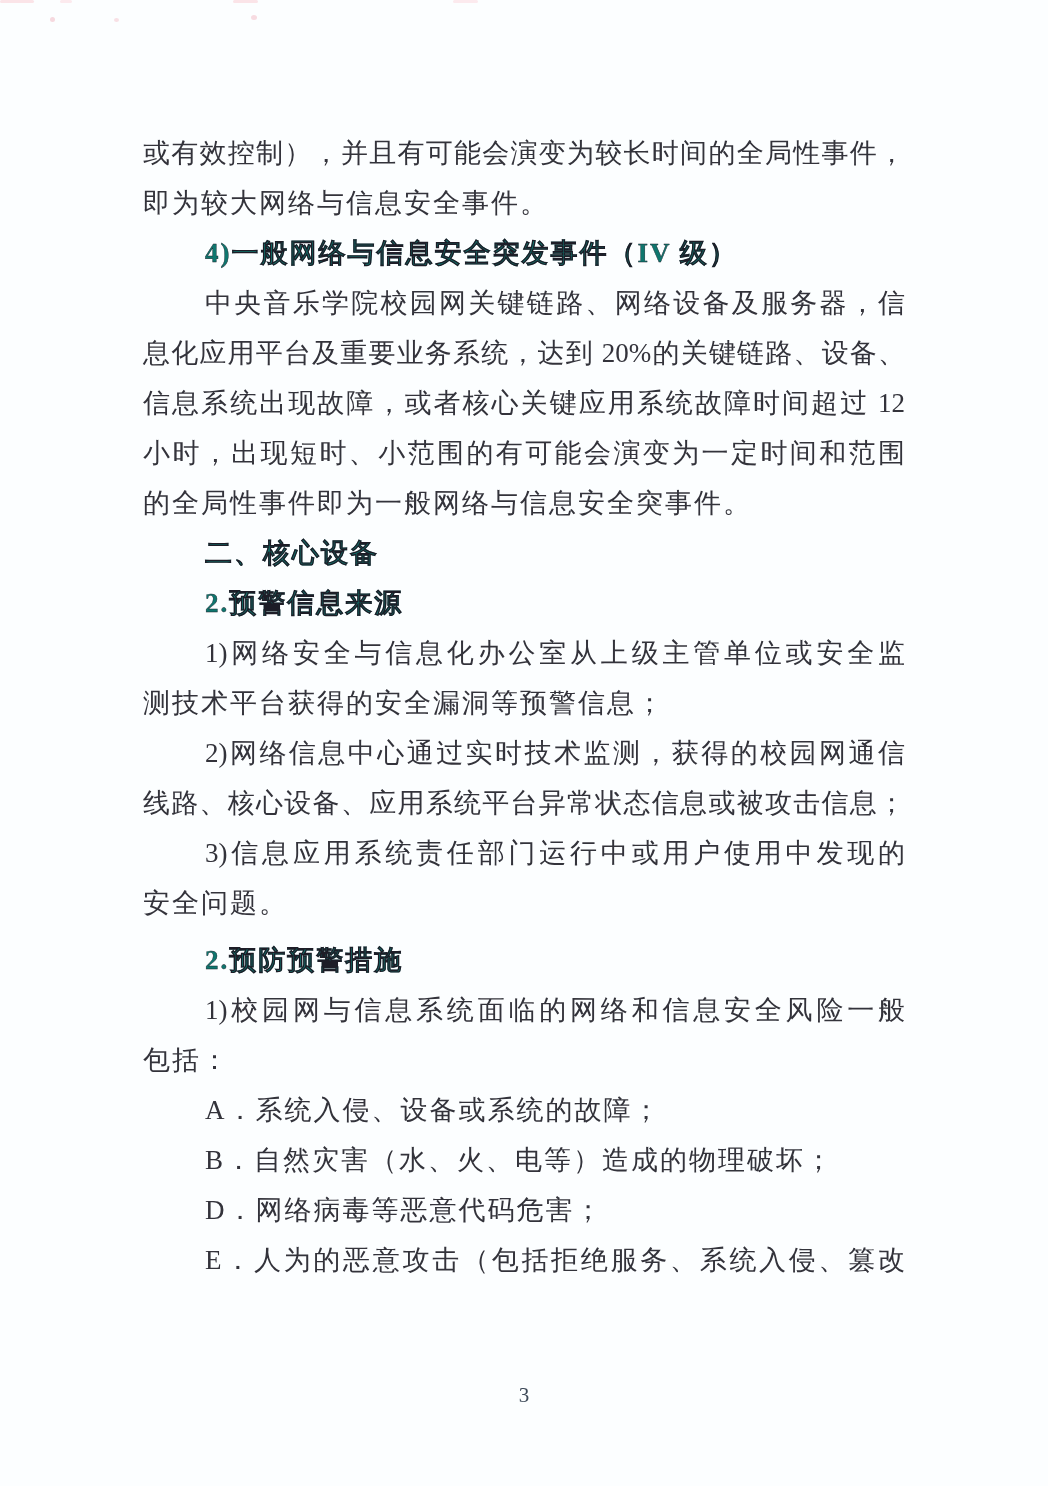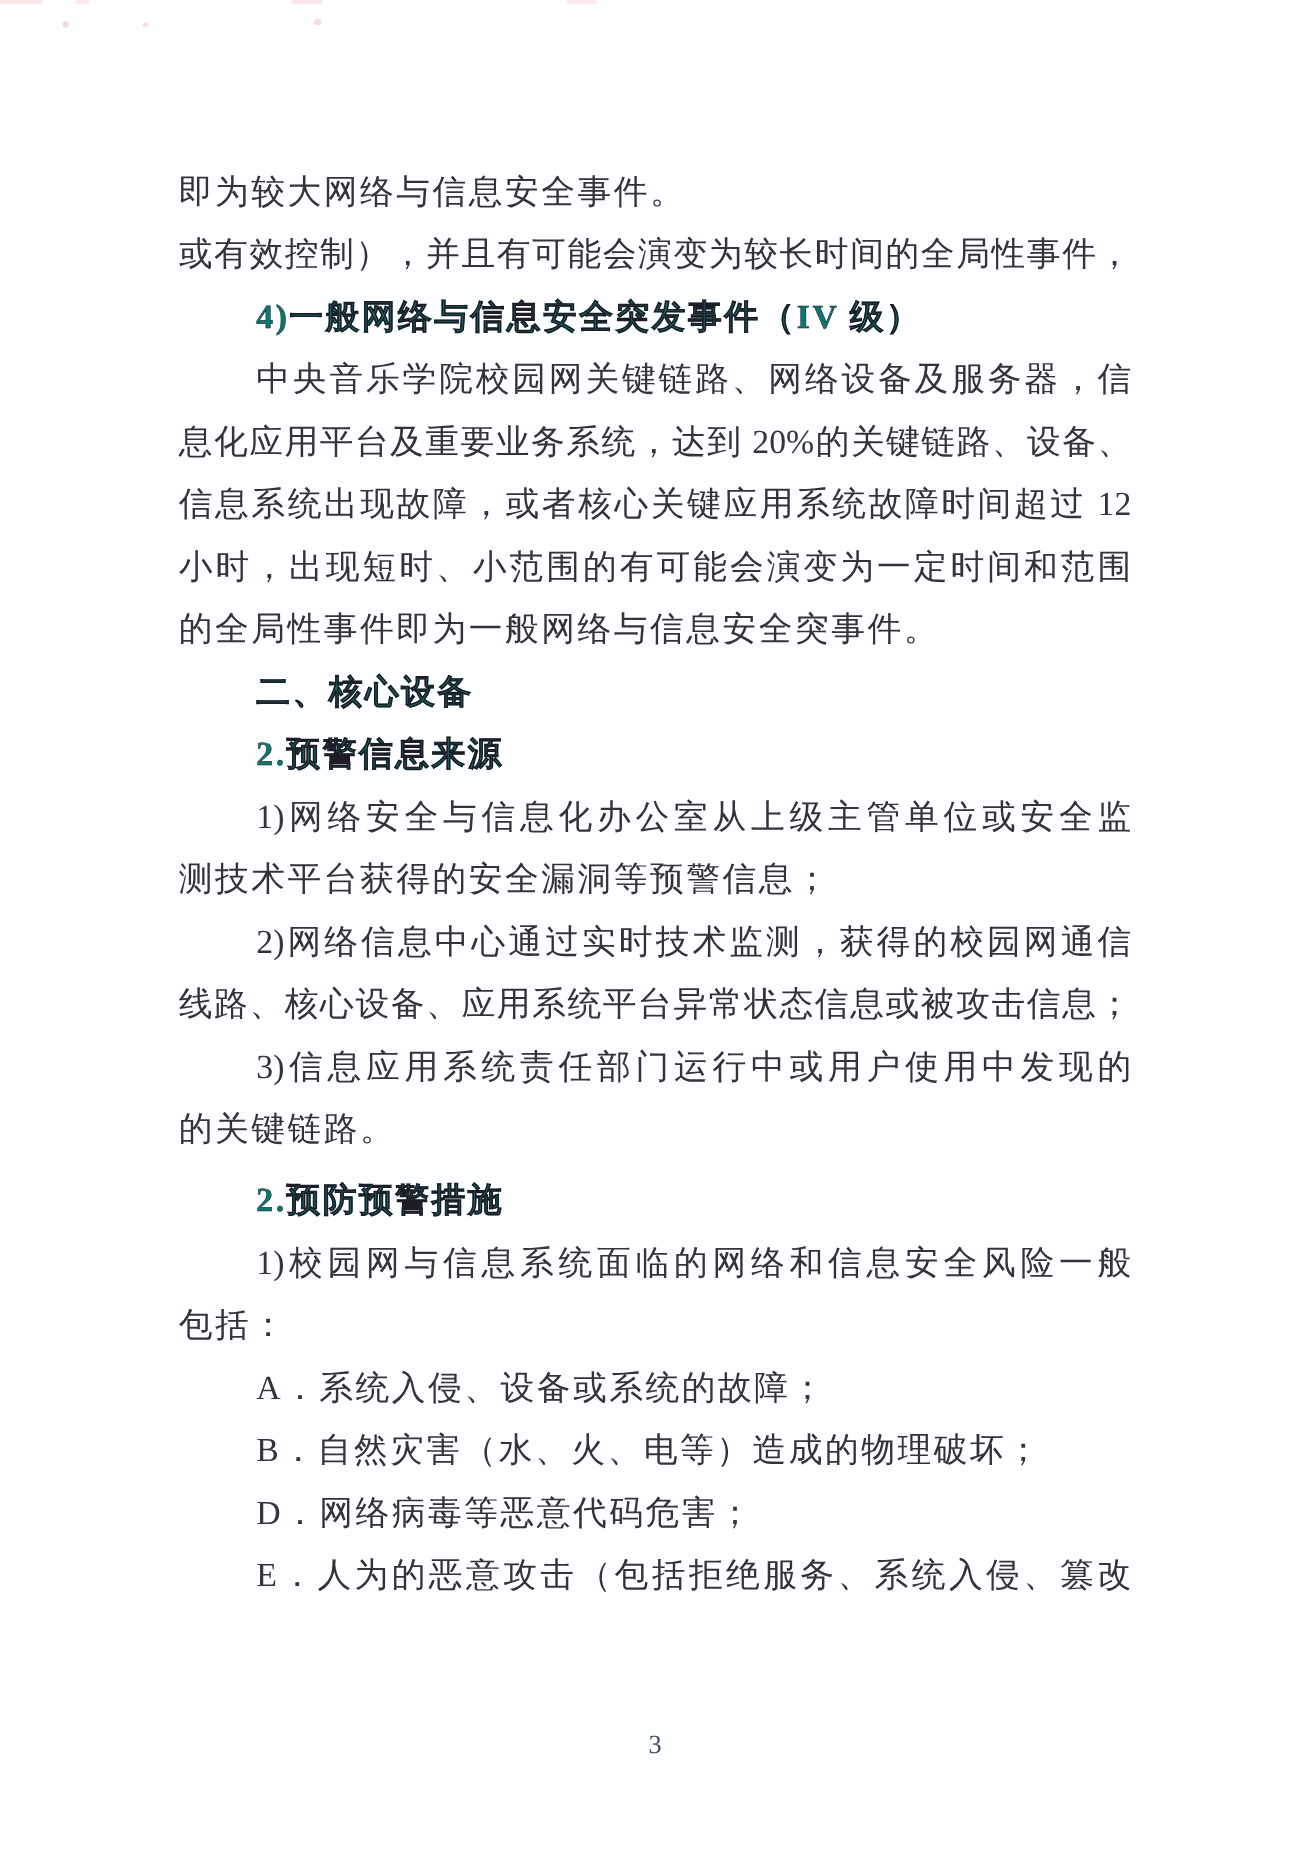--- a/index.html
+++ b/index.html
@@ -67,36 +67,36 @@
 
   <span class="edge-mark edge-1"></span>
   <span class="edge-mark edge-2"></span>
   <span class="edge-mark edge-3"></span>
   <span class="edge-mark edge-4"></span>
   <span class="artifact spec-1"></span>
   <span class="artifact spec-2"></span>
   <span class="artifact spec-3"></span>
 
   <div class="content">
+      <div class="line fill">或有效控制），并且有可能会演变为较长时间的全局性事件，</div>
       <div class="line">即为较大网络与信息安全事件。</div>
-      <div class="line fill">或有效控制），并且有可能会演变为较长时间的全局性事件，</div>
       <div class="line indent bold">4)一般网络与信息安全突发事件（IV 级）</div>
       <div class="line indent fill">中央音乐学院校园网关键链路、网络设备及服务器，信</div>
       <div class="line fill">息化应用平台及重要业务系统，达到 20%的关键链路、设备、</div>
       <div class="line fill">信息系统出现故障，或者核心关键应用系统故障时间超过 12</div>
       <div class="line fill">小时，出现短时、小范围的有可能会演变为一定时间和范围</div>
       <div class="line">的全局性事件即为一般网络与信息安全突事件。</div>
       <div class="line indent bold">二、核心设备</div>
       <div class="line indent bold">2.预警信息来源</div>
       <div class="line indent fill">1)网络安全与信息化办公室从上级主管单位或安全监</div>
       <div class="line">测技术平台获得的安全漏洞等预警信息；</div>
       <div class="line indent fill">2)网络信息中心通过实时技术监测，获得的校园网通信</div>
       <div class="line fill">线路、核心设备、应用系统平台异常状态信息或被攻击信息；</div>
       <div class="line indent fill">3)信息应用系统责任部门运行中或用户使用中发现的</div>
-      <div class="line">的关键链路。</div>
+      <div class="line">安全问题。</div>
       <div class="line indent bold gap">2.预防预警措施</div>
       <div class="line indent fill">1)校园网与信息系统面临的网络和信息安全风险一般</div>
       <div class="line">包括：</div>
       <div class="line indent">A．系统入侵、设备或系统的故障；</div>
       <div class="line indent">B．自然灾害（水、火、电等）造成的物理破坏；</div>
       <div class="line indent">D．网络病毒等恶意代码危害；</div>
       <div class="line indent fill">E．人为的恶意攻击（包括拒绝服务、系统入侵、篡改</div>
     </div>
 
   <div class="page-number">3</div>

